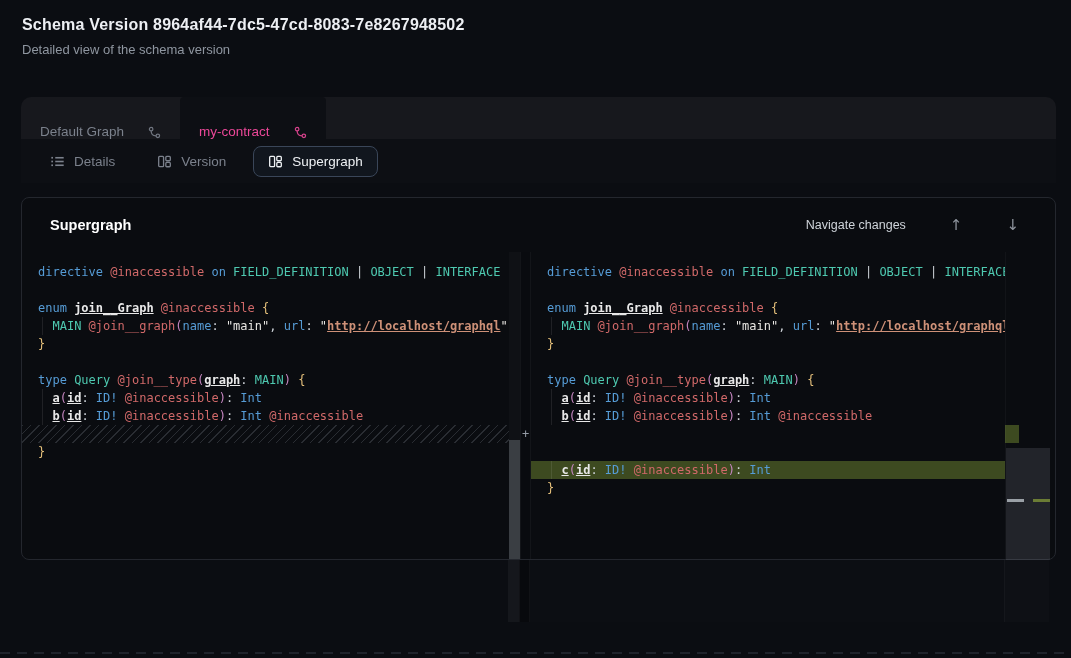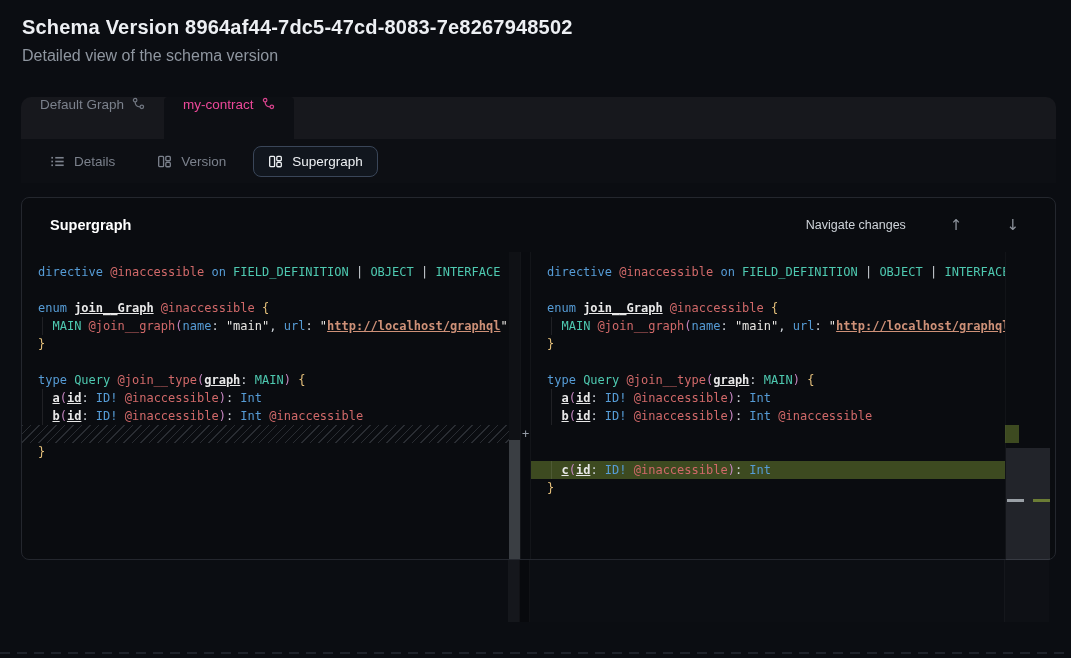--- a/index.html
+++ b/index.html
@@ -1,29 +1,29 @@
 <!DOCTYPE html>
 <html style="--c-added: #3d4a20; --c-kw: #569cd6; --c-ty: #4ec9b0; --c-dir: #d16969; --c-br: #e5c07b; --c-pa: #c586c0; --c-id: #e8e8e8; --c-pl: #cdd2d8; --c-str: #e8e6e2; --c-url: #ce9178; --c-minimap-gray: #9aa0a6; --c-minimap-green: #6b7c35;"><head>
 <meta charset="utf-8">
 <style>
   html,body{margin:0;padding:0;background:#0b0d12;}
   .screen{position:relative;width:1071px;height:658px;background:#0b0d12;overflow:hidden;
           font-family:"Liberation Sans",sans-serif;}
 
   
   .page-header{position:absolute;left:22px;top:16px;}
-  .page-title{margin:0;font-size:20px;font-weight:700;color:#edeff3;letter-spacing:.2px;}
-  .page-subtitle{margin:8px 0 0;font-size:16px;color:#8f96a0;}
+  .page-title{margin:0;font-size:16px;font-weight:700;color:#edeff3;letter-spacing:.2px;}
+  .page-subtitle{margin:8px 0 0;font-size:13px;color:#8f96a0;}
 
   
   .card{position:absolute;left:21px;top:97px;width:1035px;height:530px;border-radius:10px;}
 
   .tabstrip{position:absolute;left:0;top:0;right:0;height:42px;background:#17181d;
             border-radius:10px 10px 0 0;display:flex;overflow:hidden;}
-  .gtab{display:flex;align-items:flex-start;gap:8px;padding:0 19px;font-size:13.5px;color:#7b818c;
+  .gtab{display:flex;align-items:flex-end;gap:24px;padding:0 19px;font-size:13.5px;color:#7b818c;
         cursor:pointer;border-radius:4px 4px 0 0;}
   .gtab.active{background:#0d0f14;color:#ec4899;}
   .gicon{display:inline-flex;opacity:.9;}
 
   .toolbar{position:absolute;left:0;top:42px;right:0;height:44px;background:#0d0f14;
            display:flex;align-items:center;gap:12px;padding-left:14px;box-sizing:border-box;}
   .vtab{display:flex;gap:9px;background:transparent;border:1px solid transparent;
         color:#7b818c;font-size:13.5px;padding:7px 14px;border-radius:8px;cursor:pointer;
         font-family:"Liberation Sans",sans-serif;}
   .vtab.active{color:#eef1f4;border:1px solid #3a4659;background:#11161e;}

